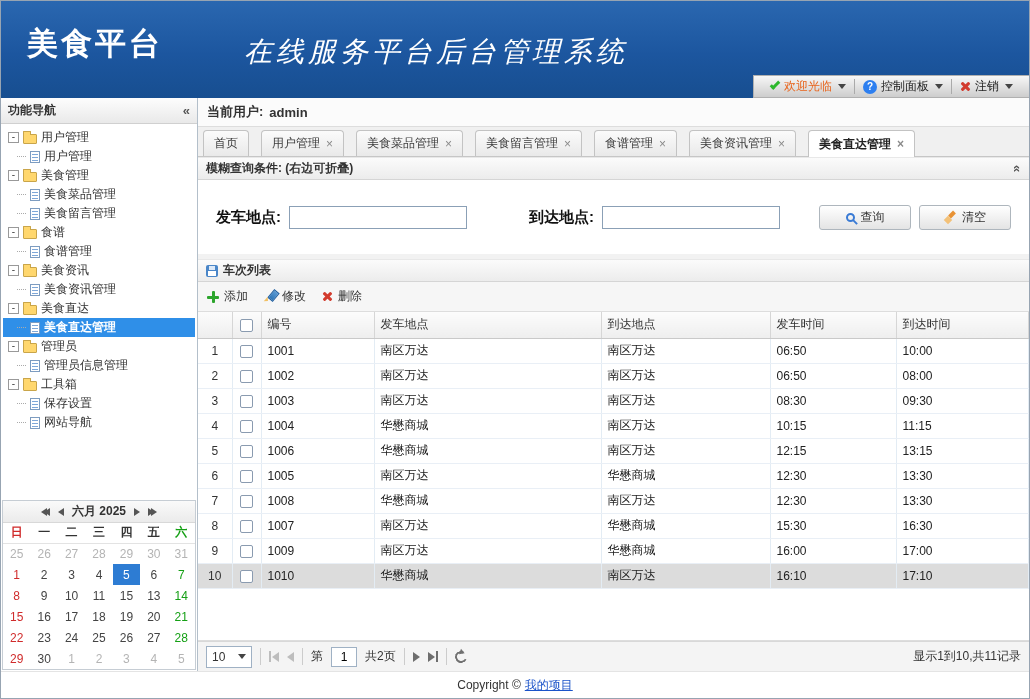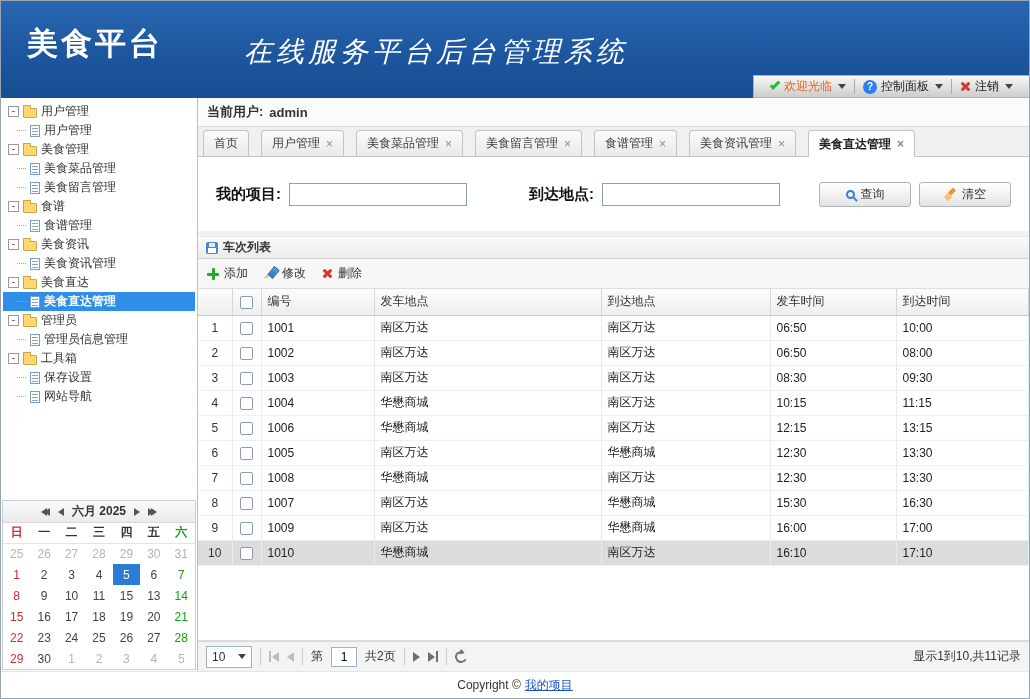--- a/index.html
+++ b/index.html
@@ -159,20 +159,24 @@
         <span class="ic-x"></span>
         <span>注销</span>
         <span class="caret"></span>
       </div>
     </div>
   </div>
 
   <div class="body-row">
 
     <div class="sidebar">
+      <div class="panel-hd">
+        <span>功能导航</span>
+        <span class="collapse">«</span>
+      </div>
       <div class="tree">
           <div class="tree-node parent">
             <span class="ebox">-</span>
             <span class="icon-folder"></span>
             <span class="tree-label">用户管理</span>
           </div>
           <div class="tree-node child">
             <span class="icon-file"></span>
             <span class="tree-label">用户管理</span>
           </div>
@@ -358,23 +362,27 @@
           <div class="tab">
             <span class="tab-label">美食资讯管理</span>
             <span class="tab-x">×</span>
           </div>
           <div class="tab active">
             <span class="tab-label">美食直达管理</span>
             <span class="tab-x">×</span>
           </div>
         </div>
 
+      <div class="sec-hd">
+        <span>模糊查询条件: (右边可折叠)</span>
+        <span class="collapse-up">«</span>
+      </div>
 
       <div class="query-body">
-        <span class="q-label">我的项目:</span>
+        <span class="q-label">发车地点:</span>
         <input class="q-input" value="" style="">
         <span class="q-label second">到达地点:</span>
         <input class="q-input" value="" style="">
         <div class="q-buttons">
           <button class="btn">
             <span class="ic-search"></span>
             <span>查询</span>
           </button>
           <button class="btn">
             <span class="ic-clear"></span>

